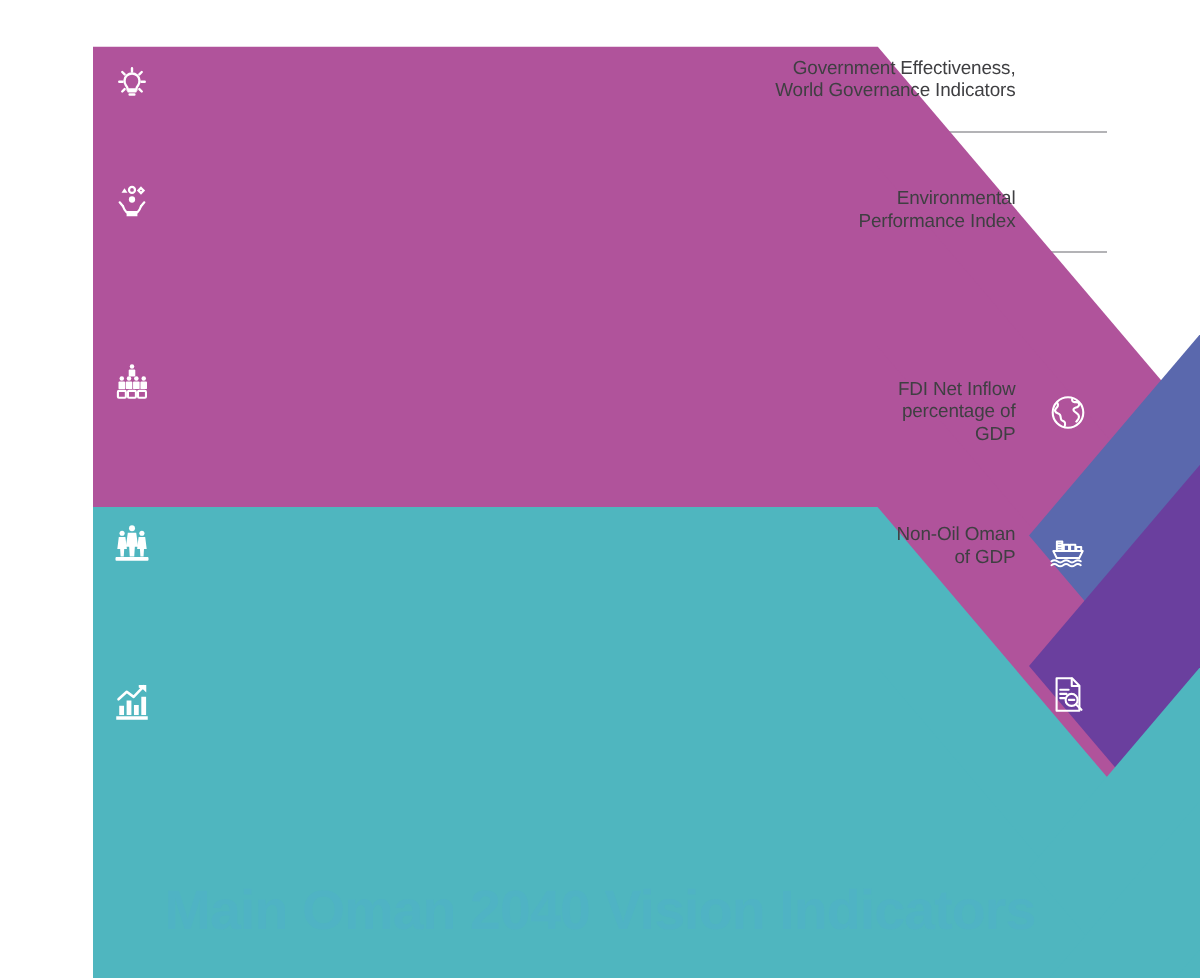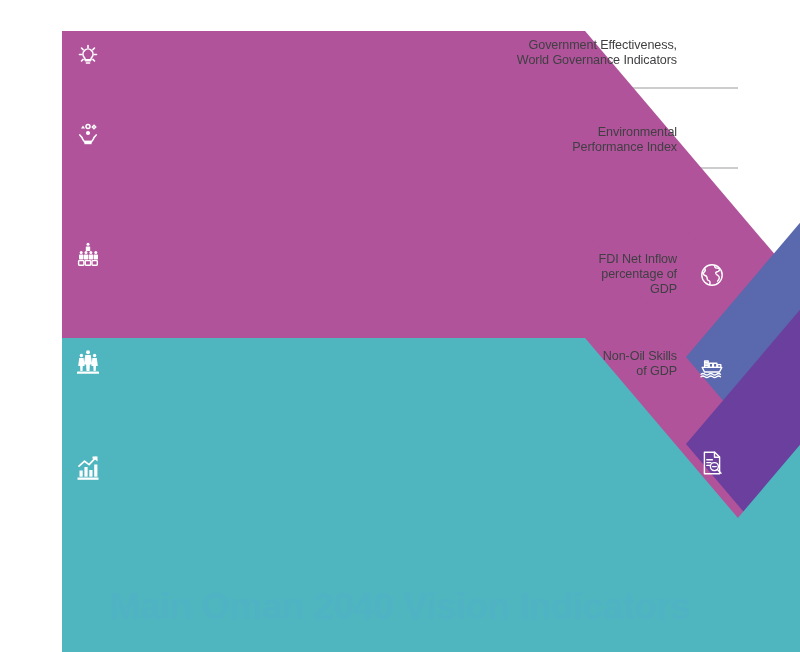--- a/index.html
+++ b/index.html
@@ -389,21 +389,21 @@
     <path d="M7.6 18.4V12h3.6v6.4"></path>
     <path d="M8.2 13.3h2.4M8.2 15h2.4M8.2 16.6h2.4"></path>
     <rect x="12.2" y="14.2" width="3.5" height="4.2"></rect>
     <rect x="16.4" y="14.2" width="3.5" height="4.2"></rect>
     <rect x="20.5" y="15.6" width="3.3" height="2.8"></rect>
     <path d="M4 25.2c1.3-1 2.6-1 3.9 0s2.6 1 3.9 0 2.6-1 3.9 0 2.6 1 3.9 0 2.6-1 3.9 0"></path>
     <path d="M4 27.8c1.3-1 2.6-1 3.9 0s2.6 1 3.9 0 2.6-1 3.9 0 2.6 1 3.9 0 2.6-1 3.9 0"></path>
             </g>
           </svg>
         </div>
-        <div class="label-text">Non-Oil Skills
+        <div class="label-text">Non-Oil Oman
 of GDP</div>
       </div>
       <div class="label-row right" style="top: 441px;">
         <div class="chip">
           <svg class="chipbg" viewBox="0 0 52 44" preserveAspectRatio="none">
             <path d="M52 0H18L0 22l18 22h34z" fill="#4fb6bf"></path>
           </svg>
           <svg class="ico" viewBox="0 0 30 30">
             <g fill="none" stroke="#fff" stroke-width="1.4" stroke-linejoin="round" stroke-linecap="round">
     <path d="M7.4 4.2h10.3l4.9 4.9v16.7H7.4z"></path>

